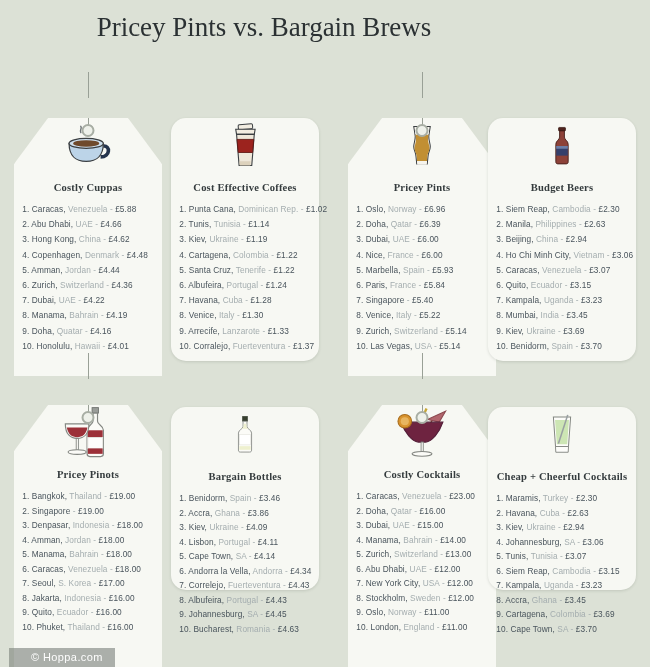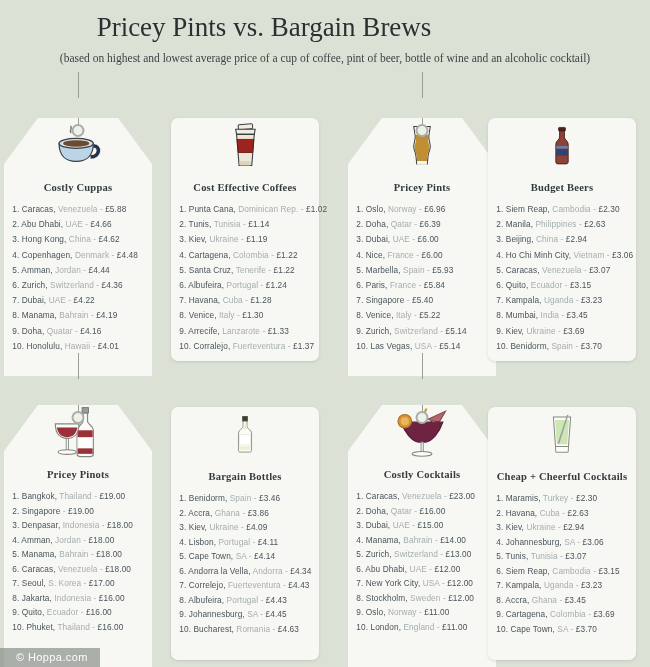--- a/index.html
+++ b/index.html
@@ -3,52 +3,51 @@
 <meta charset="utf-8">
 <style>
   html,body{margin:0;padding:0;background:#c9cfc6;}
   .canvas{position:relative;width:650px;height:667px;background:#dce1d6;overflow:hidden;
           font-family:"Liberation Sans",sans-serif;}
   .title{position:absolute;top:12px;left:0;width:528px;text-align:center;
          font-family:"Liberation Serif",serif;font-size:27px;font-weight:400;color:#2b3133;}
   .subtitle{position:absolute;top:52px;left:0;width:650px;text-align:center;
             font-family:"Liberation Serif",serif;font-size:11.5px;color:#3d4446;}
   .slot{position:absolute;width:148px;}
-  .c0{left:4px}.c1{left:171px}.c2{left:348px}.c3{left:488px}
+  .c0{left:14px}.c1{left:171px}.c2{left:348px}.c3{left:488px}
   .hang.r1{top:72px}.rect.r1{top:112px}.hang.r2{top:353px}.rect.r2{top:393px}
   .string{width:1px;height:26px;margin:0 auto;background:#99a096}
   .card{position:relative;background:#f7f8f3;box-shadow:0 1px 3px rgba(50,60,50,.15)}
-  .rect .card{border-radius:7px}
+  .rect .card{border-radius:15px}
   .hang .card{clip-path:polygon(0 46px,34px 0,114px 0,148px 46px,148px 100%,0 100%)}
   .hang.r1 .card{height:258px}.rect.r1 .card{height:243px}
-  .hang.r2 .card{height:268px}.rect.r2 .card{height:253px}
+  .hang.r2 .card{height:268px}.rect.r2 .card{height:183px}
   .stub{position:absolute;top:0;left:50%;width:1px;height:8px;background:#99a096}
   .hole{position:absolute;top:6px;left:50%;transform:translateX(-50%);width:13px;height:13px;
         border-radius:50%;background:#eef1ea;border:2px solid #a8aea4;box-sizing:border-box}
   .icon{display:flex;justify-content:center;align-items:flex-end;height:56px}
   .hang.r1 .icon{margin-top:20px}.rect.r1 .icon{margin-top:6px}
   .hang.r2 .icon{margin-top:26px}.rect.r2 .icon{margin-top:14px}
   .card h3{margin:7px 0 9px;text-align:center;font-family:"Liberation Serif",serif;
            font-size:11px;font-weight:700;color:#343b3d;letter-spacing:.2px;
            transform:scaleX(.96);white-space:nowrap}
   .list{padding-left:9px;width:152px;transform:scaleX(.92);transform-origin:left top}
   .row{font-size:9px;line-height:15.2px;color:#49545c;white-space:nowrap;letter-spacing:.1px}
   .r2 .row{line-height:14.5px}
   .muted{color:#a4adaf}
-  .watermark{position:absolute;left:0;bottom:0;background:rgba(125,131,125,.62);color:#fdfdfd;
-             font-size:11px;letter-spacing:.4px;padding:3px 12px 4px 16px;}
+  .watermark{position:absolute;left:9px;bottom:0;background:rgba(125,131,125,.62);color:#fdfdfd;
+             font-size:11px;letter-spacing:.4px;padding:3px 12px 4px 22px;}
   svg{display:block}
 </style>
 </head>
 <body>
 
 <div class="canvas">
 
   <div class="title">Pricey Pints vs. Bargain Brews</div>
-  <div class="subtitle">(based on highest and lowest average price of a cup of coffee, pint of beer, bottle of wine and an alcoholic cocktail)</div>
 
   <div class="slot hang r1 c0">
     <div class="string"></div>
     <div class="card">
       <div class="stub"></div>
       <div class="hole"></div>
       <div class="icon">
         <svg viewBox="0 0 64 60" width="58" height="54">
           <path d="M24 14c-2-3 2-4 0-7M30 15c-2-3 2-4.5 0-8M36 14c-2-3 2-4 0-7" stroke="#6f7578" fill="none" stroke-width="1.6" stroke-linecap="round"></path>
           <path d="M49 29c8-1 8 12-3 12" fill="none" stroke="#24344d" stroke-width="4"></path>

